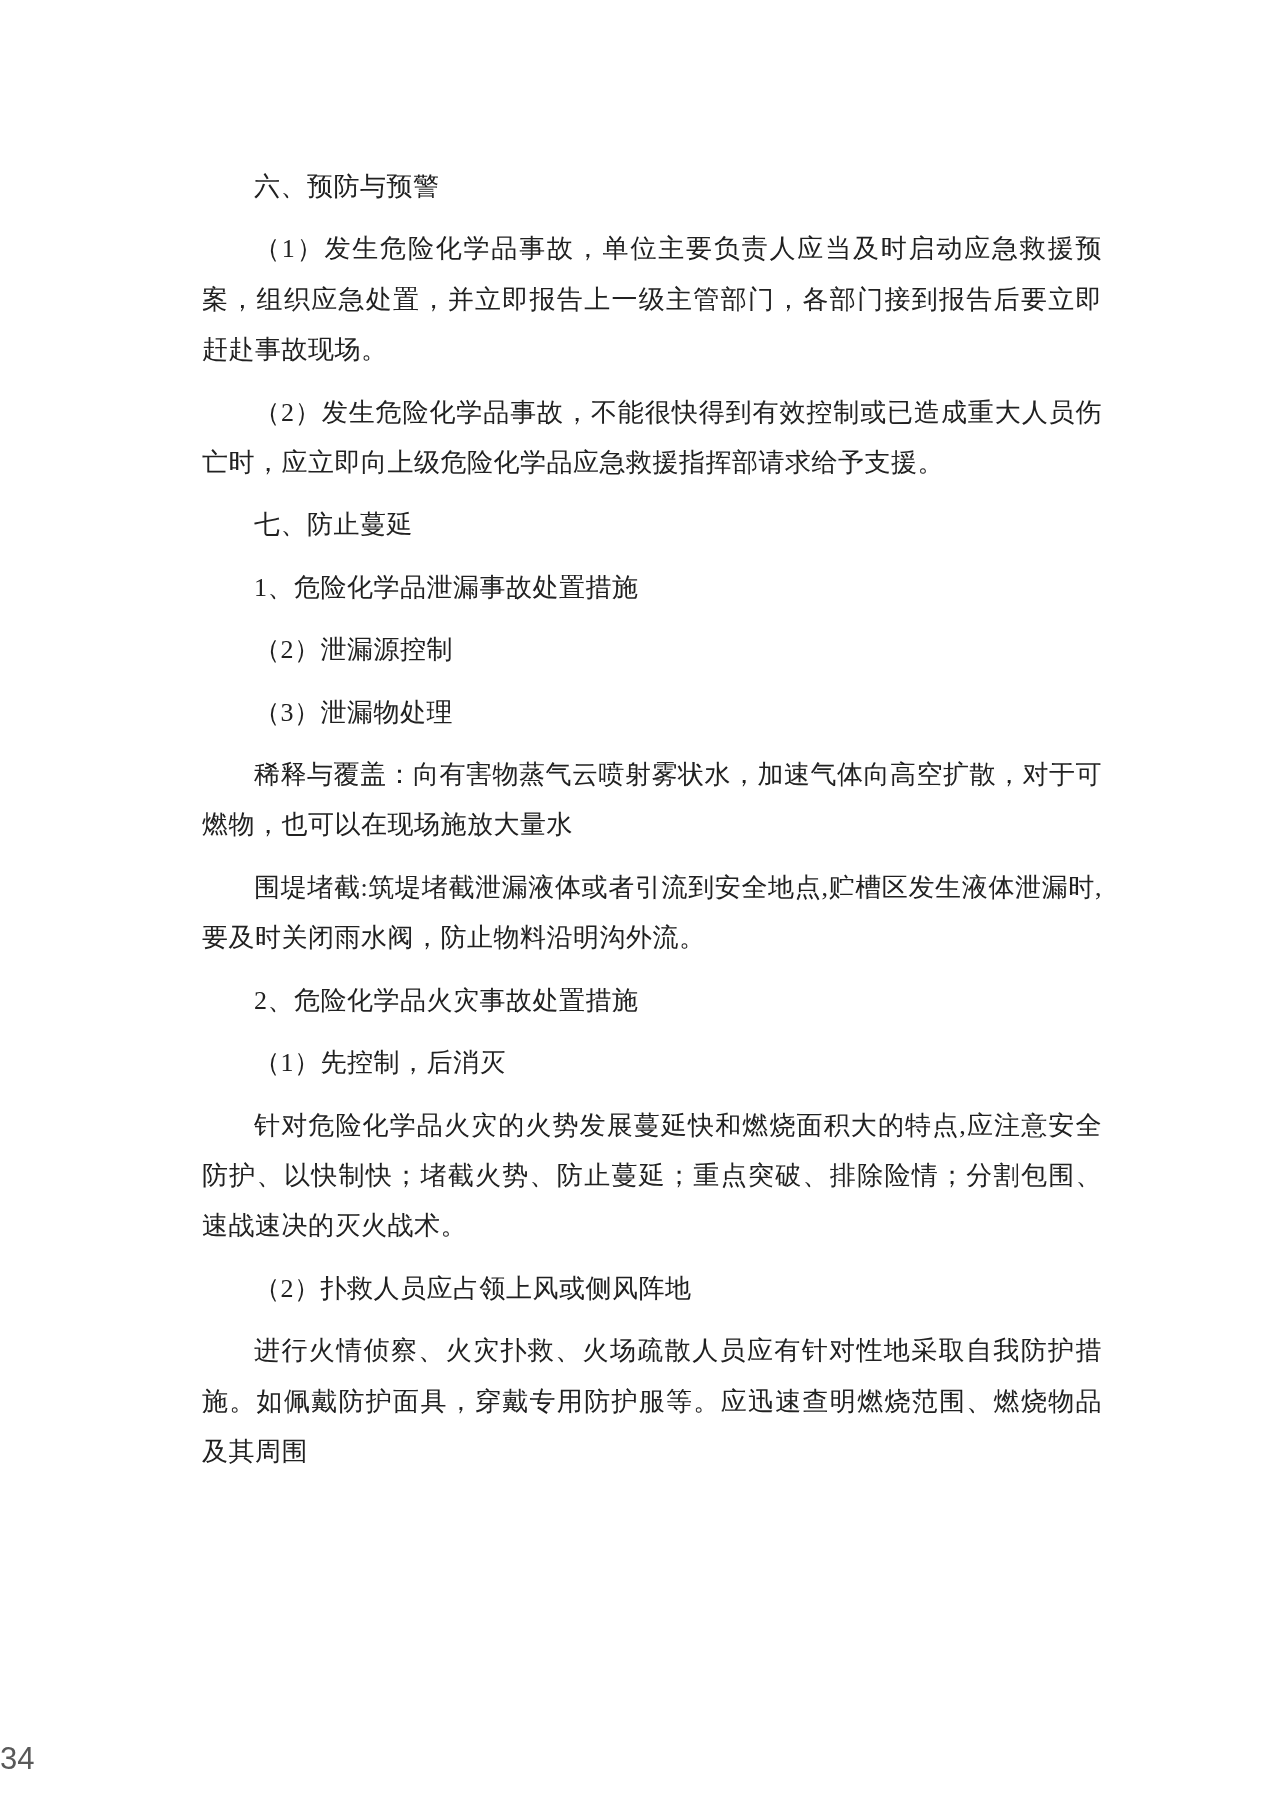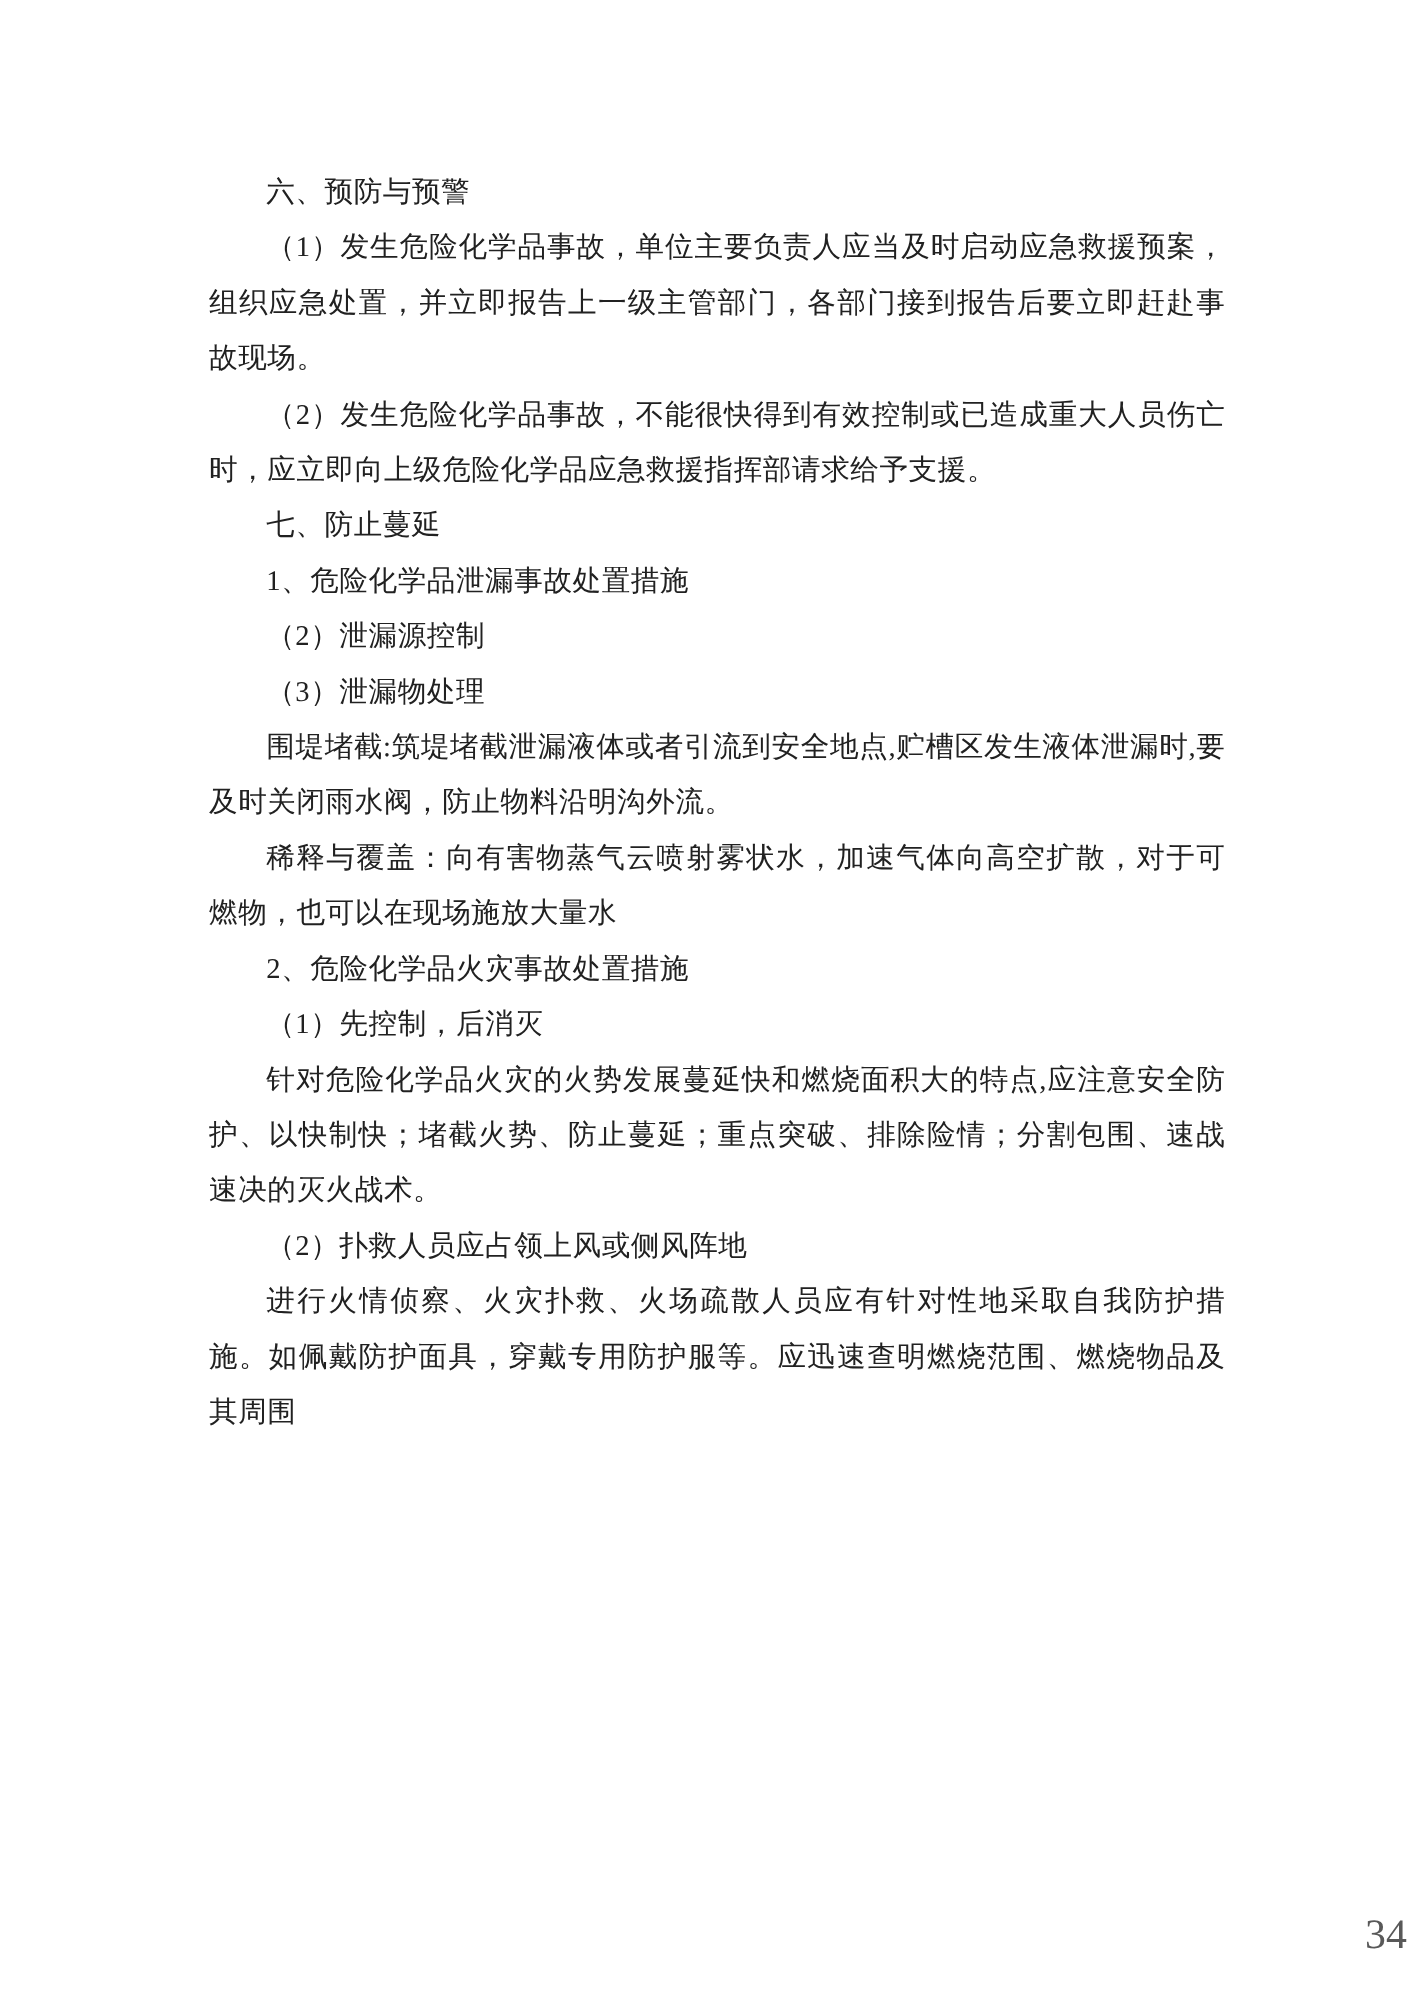--- a/index.html
+++ b/index.html
@@ -20,50 +20,50 @@
     left: 190px;
     top: 150px;
     width: 924px;
     font-size: 26px;
     line-height: 50.4px;
     color: #212121;
     text-align: justify;
     letter-spacing: 0.5px;
   }
   .text-block p {
-    margin: 0;
+    margin: 12px;
     padding: 0;
     text-indent: 2em;
   }
   .page-number {
     position: absolute;
     top: 1738px;
     left: 0;
     width: 100%;
-    text-align: right;
-    font-family: Liberation Serif, serif;
-    font-size: 38px;
+    text-align: left;
+    font-family: Liberation Sans, sans-serif;
+    font-size: 31px;
     line-height: 42px;
     color: #595959;
   }
 </style>
 </head>
 <body>
 
 <div class="page">
   <div class="text-block">
     <p>六、预防与预警</p>
     <p>（1）发生危险化学品事故，单位主要负责人应当及时启动应急救援预案，组织应急处置，并立即报告上一级主管部门，各部门接到报告后要立即赶赴事故现场。</p>
     <p>（2）发生危险化学品事故，不能很快得到有效控制或已造成重大人员伤亡时，应立即向上级危险化学品应急救援指挥部请求给予支援。</p>
     <p>七、防止蔓延</p>
     <p>1、危险化学品泄漏事故处置措施</p>
     <p>（2）泄漏源控制</p>
     <p>（3）泄漏物处理</p>
+    <p>稀释与覆盖：向有害物蒸气云喷射雾状水，加速气体向高空扩散，对于可燃物，也可以在现场施放大量水</p>
     <p>围堤堵截:筑堤堵截泄漏液体或者引流到安全地点,贮槽区发生液体泄漏时,要及时关闭雨水阀，防止物料沿明沟外流。</p>
-    <p>稀释与覆盖：向有害物蒸气云喷射雾状水，加速气体向高空扩散，对于可燃物，也可以在现场施放大量水</p>
     <p>2、危险化学品火灾事故处置措施</p>
     <p>（1）先控制，后消灭</p>
     <p>针对危险化学品火灾的火势发展蔓延快和燃烧面积大的特点,应注意安全防护、以快制快；堵截火势、防止蔓延；重点突破、排除险情；分割包围、速战速决的灭火战术。</p>
     <p>（2）扑救人员应占领上风或侧风阵地</p>
     <p>进行火情侦察、火灾扑救、火场疏散人员应有针对性地采取自我防护措施。如佩戴防护面具，穿戴专用防护服等。应迅速查明燃烧范围、燃烧物品及其周围</p>
   </div>
   <div class="page-number">34</div>
 </div>
 
 </body></html>

